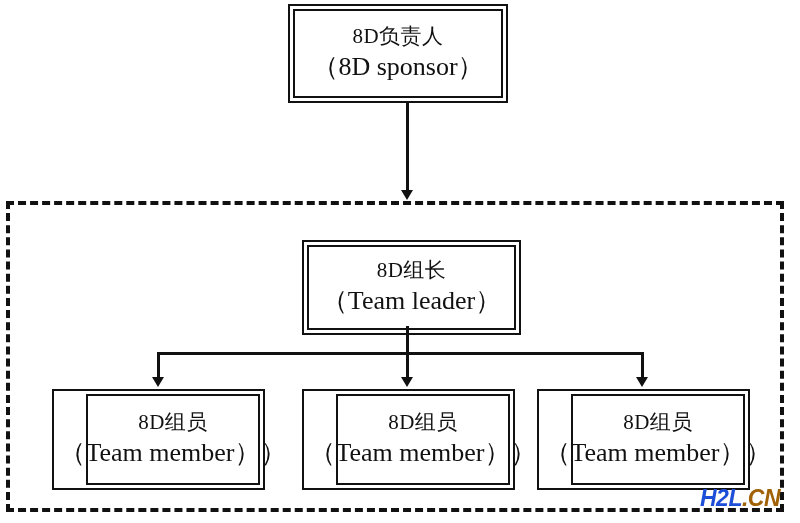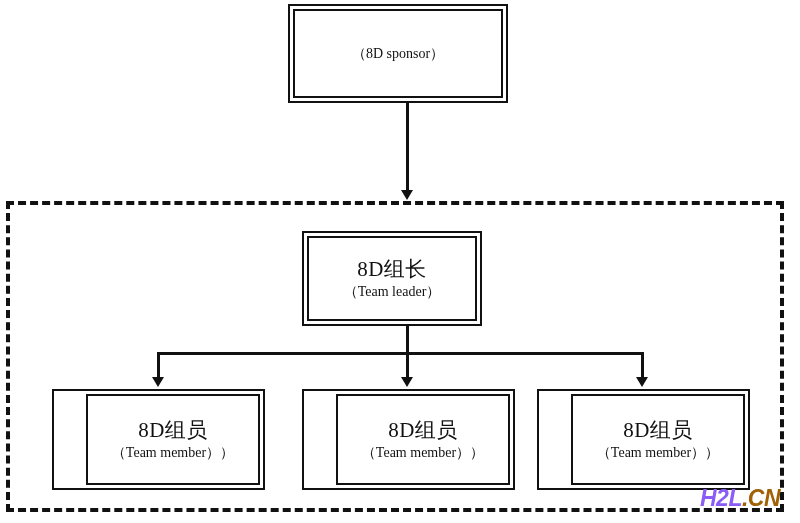--- a/index.html
+++ b/index.html
@@ -48,32 +48,32 @@
     justify-content: center;
     text-align: center;
   }
   .node-line {
     display: block;
     color: #111111;
     line-height: 1.28;
     white-space: nowrap;
   }
   .line-cn { font-size: 21px; letter-spacing: 0.5px; }
-  .line-en { font-size: 14px; }
+  .line-en { font-size: 26px; }
 
   #box-sponsor {
     left: 288px;
     top: 4px;
     width: 220px;
     height: 99px;
   }
   #box-leader {
     left: 302px;
-    top: 231px;
-    width: 180px;
+    top: 240px;
+    width: 219px;
     height: 95px;
   }
   .box-member {
     top: 389px;
     width: 213px;
     height: 101px;
     padding-left: 32px;
   }
   #box-member-1 { left: 52px; }
   #box-member-2 { left: 302px; }
@@ -117,30 +117,31 @@
     position: absolute;
     left: 700px;
     top: 485px;
     font-family: "Liberation Sans", "DejaVu Sans", sans-serif;
     font-weight: bold;
     font-style: italic;
     font-size: 23px;
     letter-spacing: -0.5px;
     white-space: nowrap;
   }
-  .wm-a { color: #8b5cf6; }
+  .wm-a { color: #1d4ed8; }
   .wm-b { color: #a16207; }
 </style>
 </head>
 <body>
 
 <div id="canvas">
 
   <div id="box-sponsor" class="node">
     <div class="node-inner">
+      <span class="node-line line-cn">8D负责人</span>
       <span class="node-line line-en">（8D sponsor）</span>
     </div>
   </div>
 
   <div id="conn-sponsor-v" class="conn v-line"></div>
   <div id="arrow-sponsor" class="arrow-head"></div>
 
   <div class="team-boundary"></div>
 
   <div id="box-leader" class="node">

